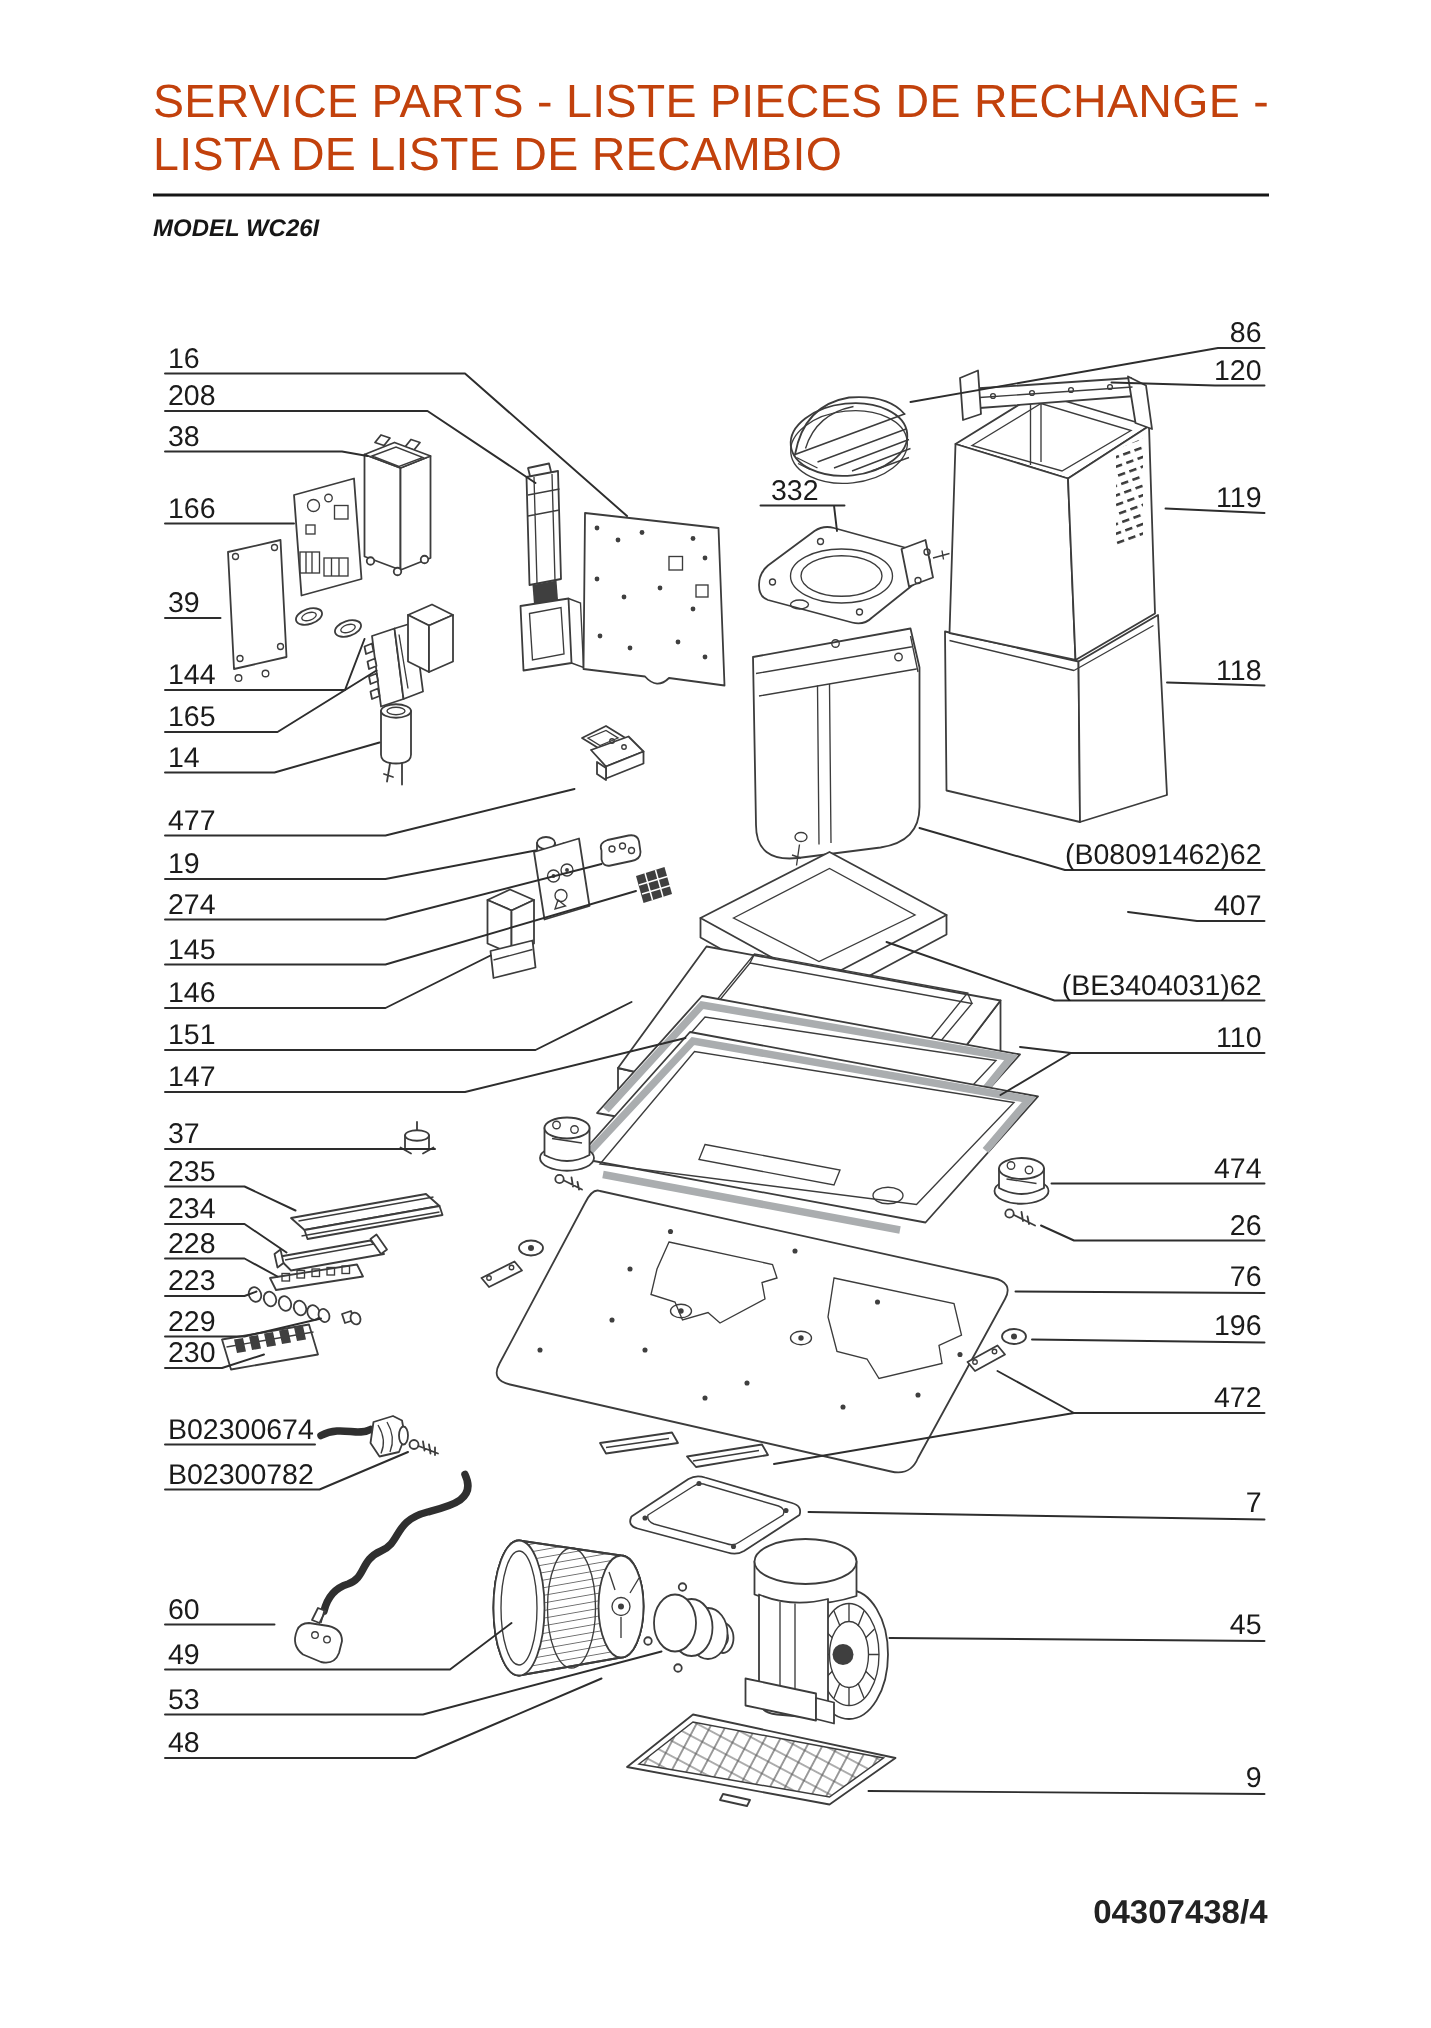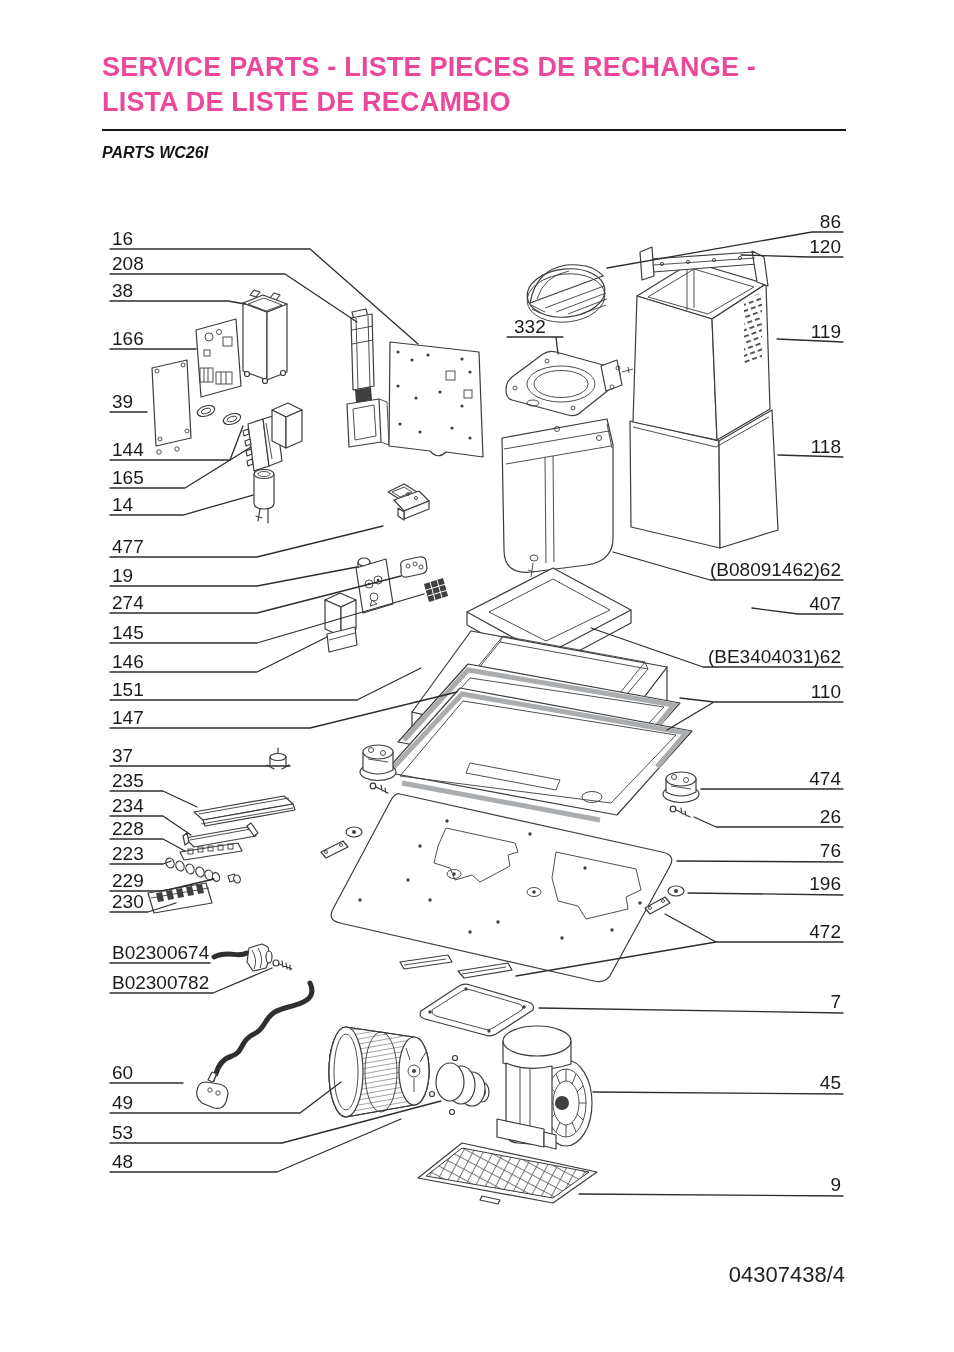--- a/index.html
+++ b/index.html
@@ -1,22 +1,22 @@
 <!DOCTYPE html>
 <html><head>
 <meta charset="utf-8">
 <style>
   html,body{margin:0;padding:0;background:#fff;}
   .page{position:relative;width:954px;height:1352px;background:#fff;overflow:hidden;
         font-family:"Liberation Sans",sans-serif;color:#1a1a1a;}
   .header{position:absolute;left:102px;top:50px;width:744px;}
-  .title{font-size:27px;font-weight:bold;line-height:35px;letter-spacing:.2px;color:#ec4899;}
+  .title{font-size:31px;font-weight:normal;line-height:35px;letter-spacing:.2px;color:#c2410c;}
   .rule{border:none;border-top:2.4px solid #161616;margin:9px 0 0 0;width:744px;}
   .model{margin-top:13px;font-size:16px;font-weight:bold;font-style:italic;color:#161616;}
-  .footer{position:absolute;top:1262px;right:109px;font-size:22px;color:#222;}
+  .footer{position:absolute;top:1262px;right:109px;font-size:22px;color:#222;font-weight:bold;}
   svg{position:absolute;left:0;top:0;}
   .lb{font-family:"Liberation Sans",sans-serif;font-size:19px;fill:#1b1b1b;stroke:none;}
   .cl{fill:none;stroke:#2d2d2d;stroke-width:1.3px;stroke-linecap:round;stroke-linejoin:round;}
   .ln{fill:none;stroke:#3c3c3c;stroke-width:1.2px;stroke-linecap:round;stroke-linejoin:round;}
   .fw{fill:#fff;stroke:#3c3c3c;stroke-width:1.2px;stroke-linecap:round;stroke-linejoin:round;}
   .dk{fill:#3f3f3f;stroke:none;}
   .gray{fill:none;stroke:#aaadaf;stroke-width:5px;stroke-linecap:butt;}
   .thick{fill:none;stroke:#2f2f2f;stroke-width:5px;stroke-linecap:round;}
   .thin{fill:none;stroke:#3c3c3c;stroke-width:.9px;}
 </style>
@@ -24,21 +24,21 @@
 <body>
 
 <div class="page">
 
   <div class="header">
     <div class="title">
       <div>SERVICE PARTS - LISTE PIECES DE RECHANGE -</div>
       <div>LISTA DE LISTE DE RECAMBIO</div>
     </div>
     <hr class="rule">
-    <div class="model">PARTS WC26I</div>
+    <div class="model">MODEL WC26I</div>
   </div>
 
   <div class="footer">04307438/4</div>
 
   <svg width="954" height="1352" viewBox="0 0 954 1352">
     <defs>
       <pattern id="mesh" width="9" height="9" patternUnits="userSpaceOnUse" patternTransform="rotate(28)">
         <path d="M0,4.5 H9 M4.5,0 V9" stroke="#5a5a5a" stroke-width=".8" fill="none"></path>
       </pattern>
       <pattern id="fins" width="5" height="5" patternUnits="userSpaceOnUse" patternTransform="rotate(80)">

